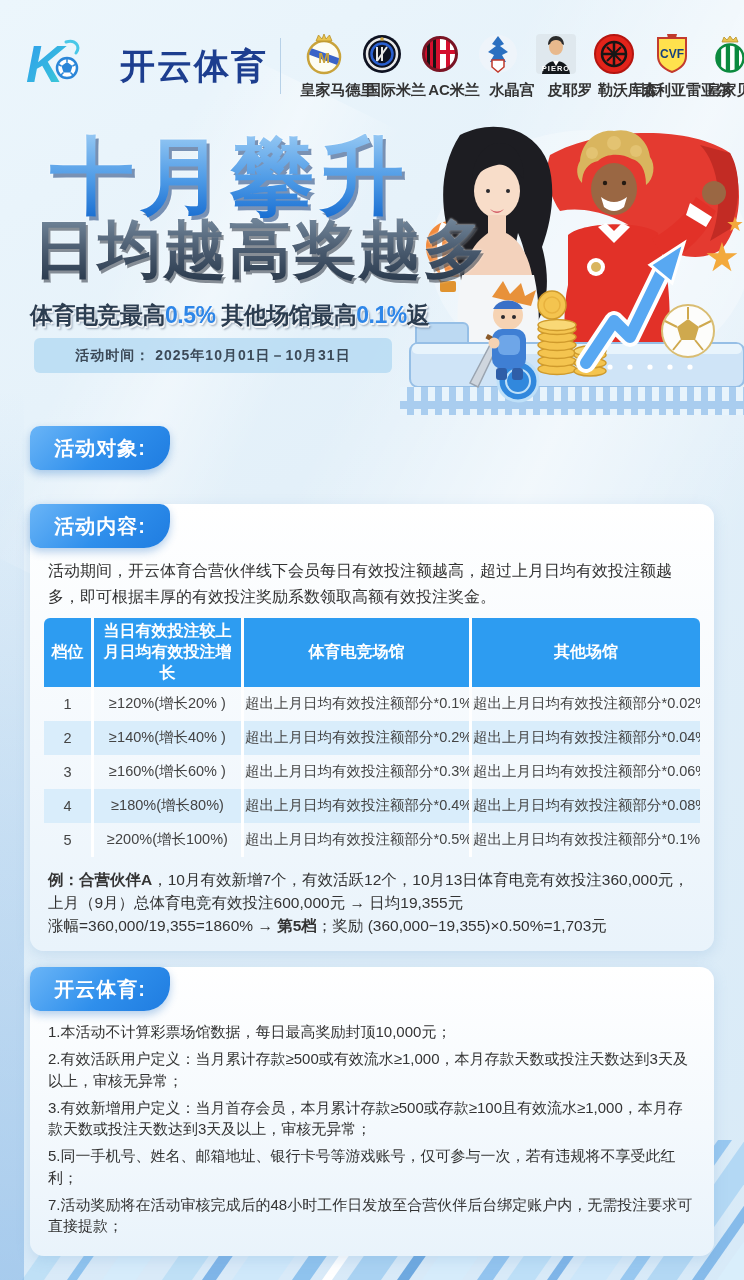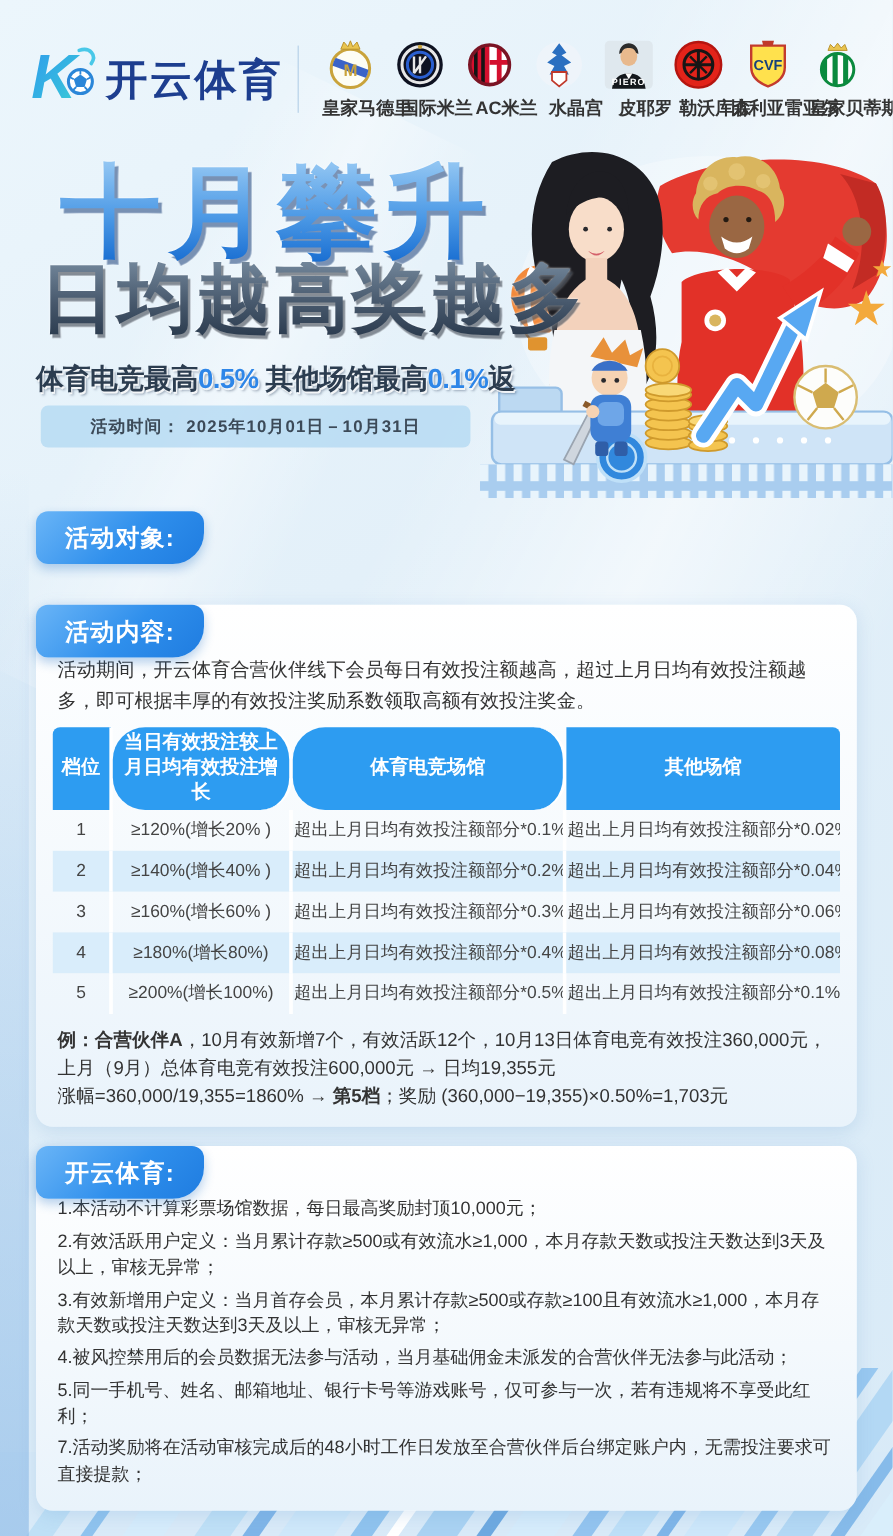--- a/index.html
+++ b/index.html
@@ -13,21 +13,21 @@
   .streak.s2{top:60px;left:90px;width:200px;height:560px;transform:rotate(26deg);
     background:linear-gradient(90deg,rgba(255,255,255,0),rgba(255,255,255,.4),rgba(255,255,255,0));}
   .side-wash{position:absolute;left:0;top:390px;bottom:0;width:24px;pointer-events:none;
     background:linear-gradient(180deg,rgba(140,190,235,0),rgba(118,172,226,.5));}
   .bottom-stripes{position:absolute;left:0;bottom:0;width:744px;height:140px;z-index:0;}
 
   
   .top-bar{position:absolute;top:0;left:0;width:744px;height:122px;display:flex;align-items:center;
     padding:10px 26px 0;box-sizing:border-box;z-index:3;}
   .logo{display:flex;align-items:center;gap:4px;flex:0 0 auto;}
-  .logo-text{font-size:35px;font-weight:800;color:#1d3e8f;letter-spacing:2px;white-space:nowrap;}
+  .logo-text{font-size:35px;font-weight:800;color:#1d3e8f;letter-spacing:2px;white-space:nowrap;margin-left:32px;}
   .divider{width:1px;height:56px;background:#b7d1e8;margin:0 14px 0 12px;flex:0 0 auto;}
   .club-list{flex:1;display:flex;justify-content:space-between;align-items:flex-start;}
   .club{display:flex;flex-direction:column;align-items:center;width:58px;}
   .club-icon svg{width:44px;height:44px;display:block;}
   .club-label{margin-top:5px;font-size:15px;font-weight:bold;color:#333;white-space:nowrap;margin-left:28px;}
 
   
   .hero{position:absolute;top:122px;left:0;width:744px;height:300px;z-index:2;}
   .hero-illustration{position:absolute;top:3px;left:400px;width:344px;height:290px;}
   .hero-title{position:absolute;top:12px;left:50px;font-size:84px;font-weight:900;letter-spacing:6px;line-height:1;
@@ -55,25 +55,25 @@
     box-shadow:0 4px 9px rgba(28,108,196,.32);}
   .target-row{position:relative;margin:0 20px 0 30px;height:64px;}
   .target-row .pill{position:absolute;left:0;top:2px;z-index:2;}
   .target-box{position:absolute;left:118px;right:0;top:0;height:48px;background:#fff;border-radius:10px;
     box-shadow:0 3px 8px rgba(110,160,210,.25);display:flex;align-items:center;justify-content:center;
     font-size:15.5px;color:#333;padding:0 6px 0 34px;}
   .section{position:relative;margin:16px 30px 0;}
   .section .pill{position:absolute;top:0;left:0;z-index:2;}
   .card{position:relative;margin-top:10px;border-radius:14px;
     background:linear-gradient(180deg,#ffffff 0%,#f4f9fd 55%,#e9f3fb 100%);
-    box-shadow:0 4px 14px rgba(108,158,208,.22);padding:42px 14px 14px;}
+    box-shadow:0 4px 14px rgba(108,158,208,.22);padding:54px 14px 14px;}
   .intro{font-size:16px;color:#333;line-height:1.6;margin:0 4px 9px;}
   table.tiers{width:100%;border-collapse:separate;border-spacing:0;table-layout:fixed;}
   .tiers th{background:#2d9cf1;color:#fff;font-size:16px;font-weight:bold;padding:3px 2px;line-height:1.3;
-    height:44px;border-right:3px solid #fff;vertical-align:middle;text-align:center;border-radius:27px;}
+    height:44px;border-right:3px solid #fff;vertical-align:middle;text-align:center;}
   .tiers th:last-child{border-right:none;border-radius:0 6px 0 0;}
   .tiers th:first-child{border-radius:6px 0 0 0;}
   .tiers td{font-size:14.5px;color:#444;text-align:center;height:32px;border-right:3px solid #fff;
     white-space:nowrap;overflow:hidden;}
   .tiers td:last-child{border-right:none;}
   .tiers tr.alt td{background:#d9edfb;}
   .example{margin:11px 4px 0;font-size:15.5px;color:#333;line-height:1.5;}
   .example p{margin:0;}
   .rules{font-size:15px;color:#333;line-height:1.45;margin:0 4px;}
   .rule-item{margin:0 0 5px;}
@@ -454,21 +454,20 @@
       </div>
     </div>
 
     <div class="section">
       <div class="pill">开云体育:</div>
       <div class="card">
         <div class="rules">
             <div class="rule-item">1.本活动不计算彩票场馆数据，每日最高奖励封顶10,000元；</div>
             <div class="rule-item">2.有效活跃用户定义：当月累计存款≥500或有效流水≥1,000，本月存款天数或投注天数达到3天及以上，审核无异常；</div>
             <div class="rule-item">3.有效新增用户定义：当月首存会员，本月累计存款≥500或存款≥100且有效流水≥1,000，本月存款天数或投注天数达到3天及以上，审核无异常；</div>
-            <div class="rule-item">4.被风控禁用后的会员数据无法参与活动，当月基础佣金未派发的合营伙伴无法参与此活动；</div>
             <div class="rule-item">5.同一手机号、姓名、邮箱地址、银行卡号等游戏账号，仅可参与一次，若有违规将不享受此红利；</div>
             <div class="rule-item">7.活动奖励将在活动审核完成后的48小时工作日发放至合营伙伴后台绑定账户内，无需投注要求可直接提款；</div>
           </div>
       </div>
     </div>
 
   </div>
 </div>
 
 </body></html>

